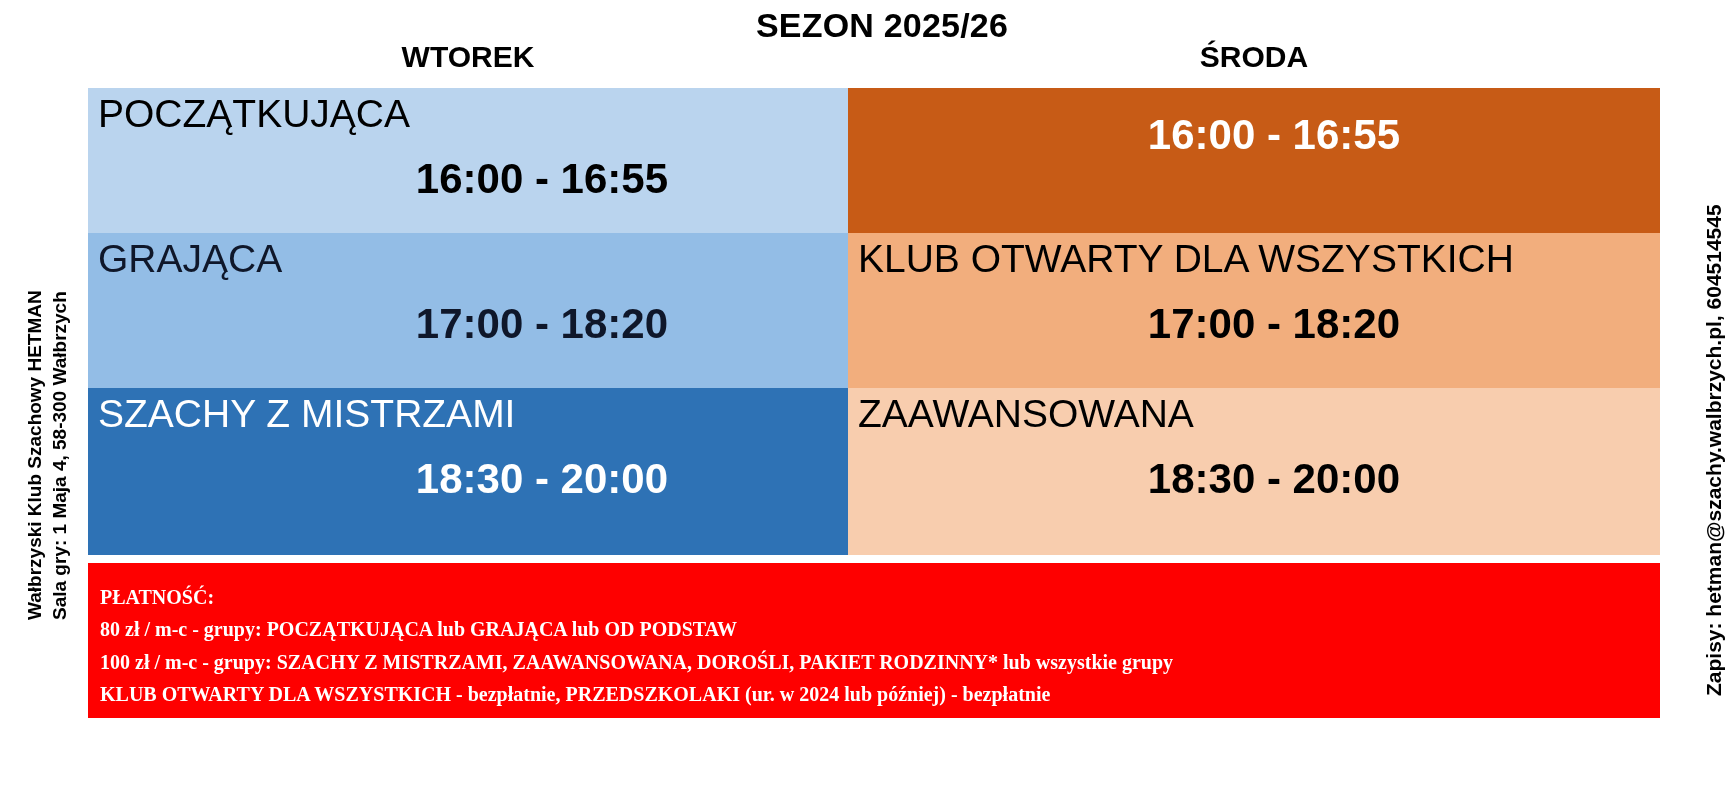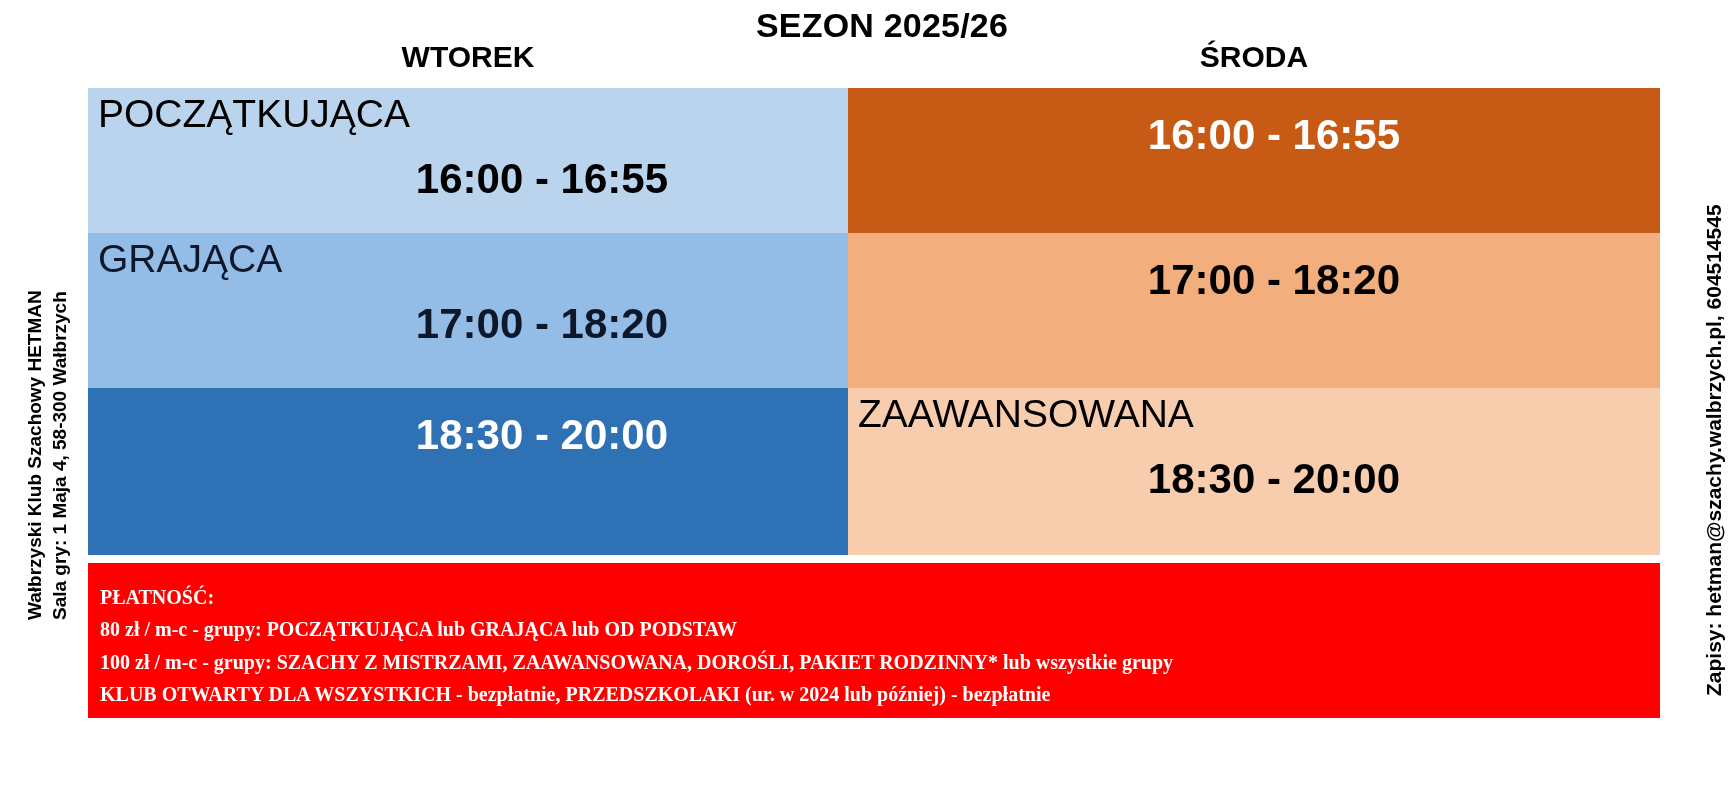--- a/index.html
+++ b/index.html
@@ -176,24 +176,26 @@
     <div class="cell wide c-darkorange">
       <span class="time-range">16:00 - 16:55</span>
     </div>
 
     <div class="cell c-midblue">
       <span class="group-name">GRAJĄCA</span>
       <span class="time-range">17:00 - 18:20</span>
     </div>
 
     <div class="cell wide c-midorange">
+      <span class="group-name">KLUB OTWARTY DLA WSZYSTKICH</span>
       <span class="time-range">17:00 - 18:20</span>
     </div>
 
     <div class="cell c-darkblue">
+      <span class="group-name">SZACHY Z MISTRZAMI</span>
       <span class="time-range">18:30 - 20:00</span>
     </div>
 
     <div class="cell wide c-lightorange">
       <span class="group-name">ZAAWANSOWANA</span>
       <span class="time-range">18:30 - 20:00</span>
     </div>
 
   </div>
 

